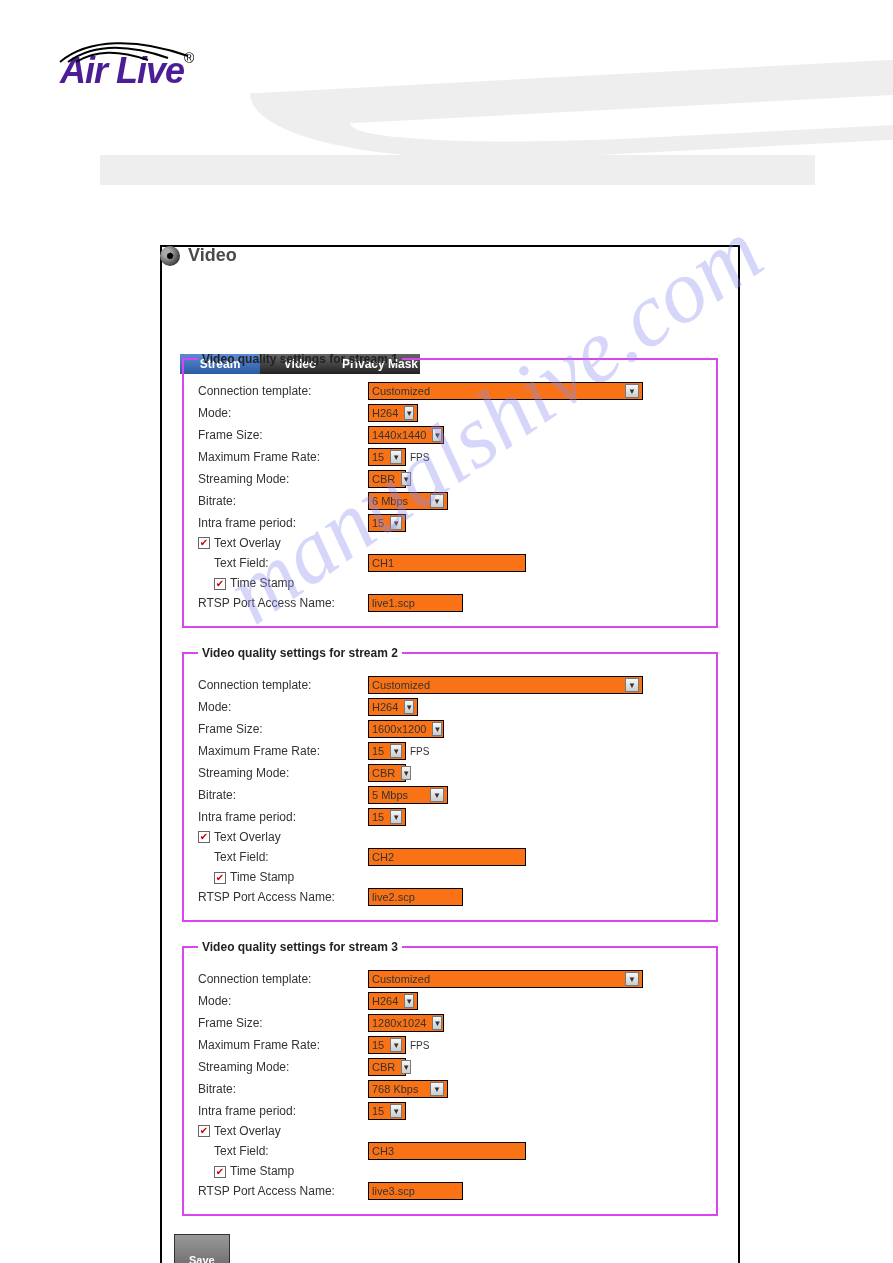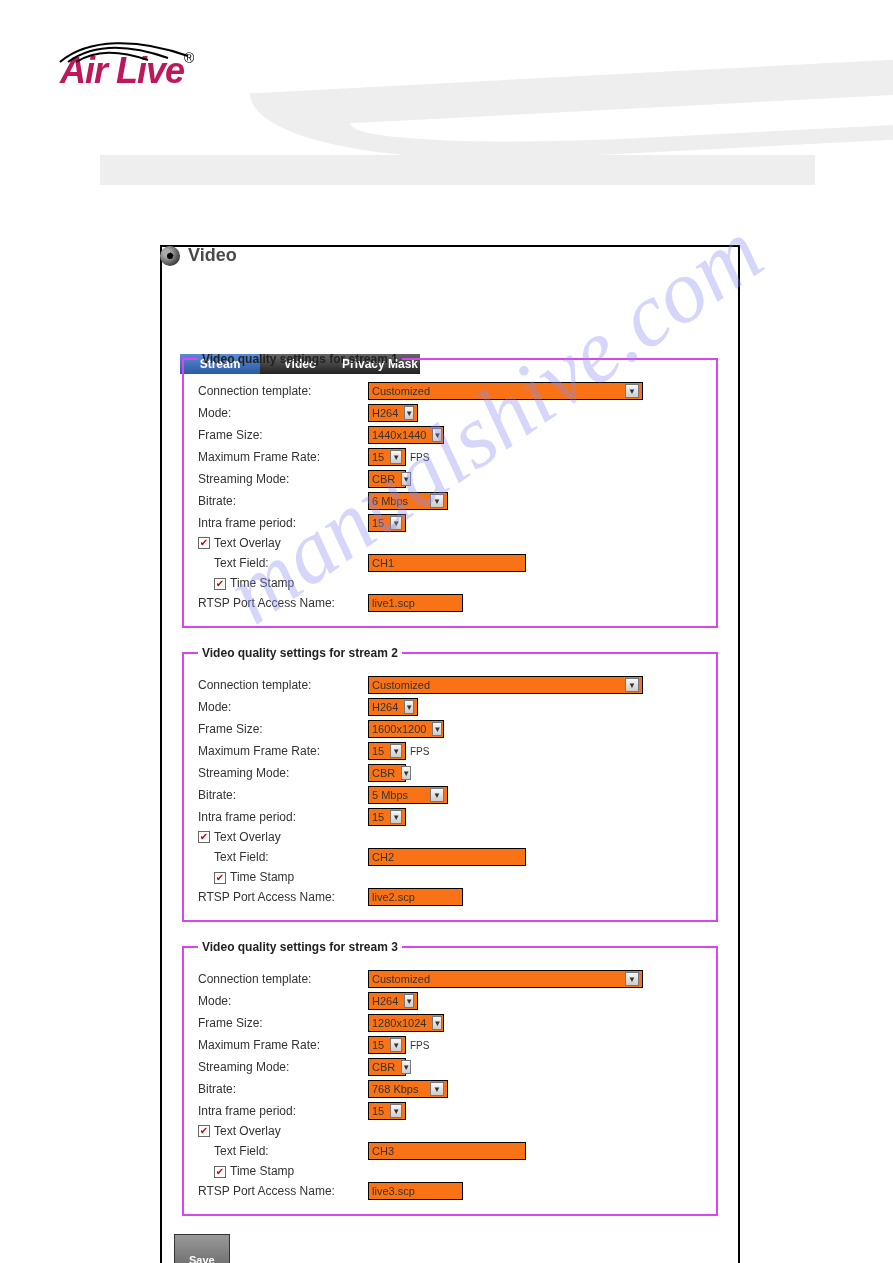--- a/index.html
+++ b/index.html
@@ -1,20 +1,20 @@
 <!DOCTYPE html>
 <html><head>
 <meta charset="utf-8">
 <style>
   * { box-sizing: border-box; margin: 0; padding: 0; }
   body { width:893px; height:1263px; background:#fff; font-family: Arial, Helvetica, sans-serif; position:relative; overflow:hidden; }
 
   
   .logo { position:absolute; left:60px; top:50px; }
-  .logo-text { font-size:36px; font-weight:900; font-style:italic; letter-spacing:-1px; color:#be185d;}
+  .logo-text { font-size:36px; font-weight:900; font-style:italic; letter-spacing:-1px; color:#4c1d95;}
   .logo-reg { font-size:14px; vertical-align: top; }
 
   
   .swoosh { position:absolute; background:#eee; }
   .sw1 { width:700px; height:80px; left:250px; top:75px; border-radius: 0 0 0 300px / 0 0 0 80px; transform:skewY(-3deg);}
   .sw2 { width:700px; height:30px; left:350px; top:105px; background:#fff; border-radius: 0 0 0 300px / 0 0 0 30px; transform:skewY(-3deg);}
 
   .banner-bar { position:absolute; left:100px; top:155px; width:715px; height:30px; background:#eee; }
 
   

